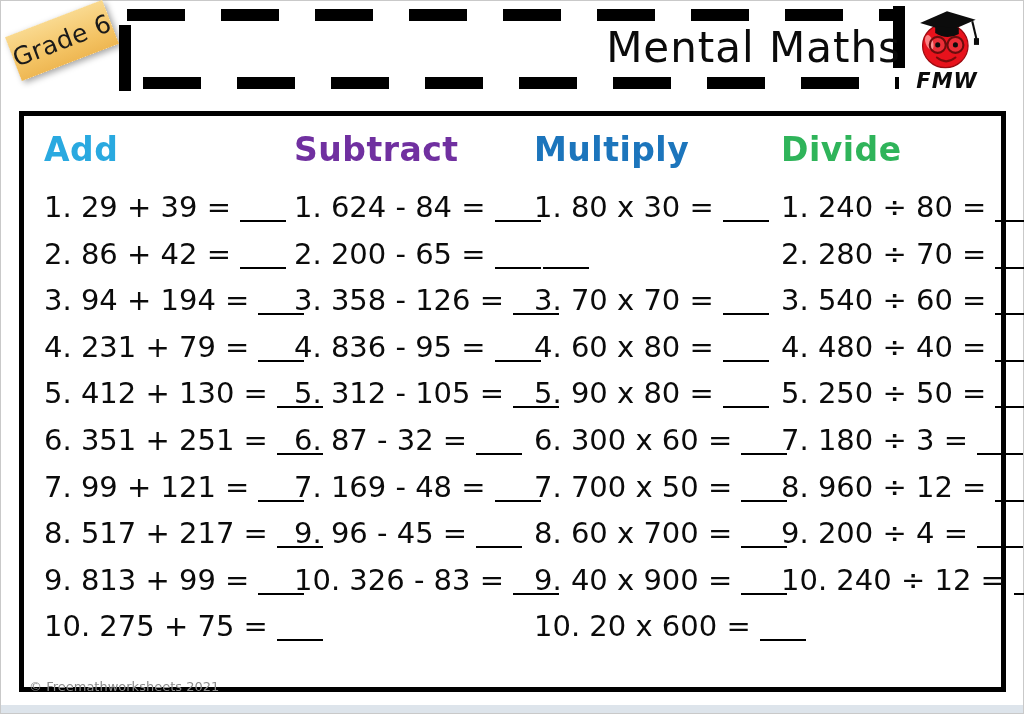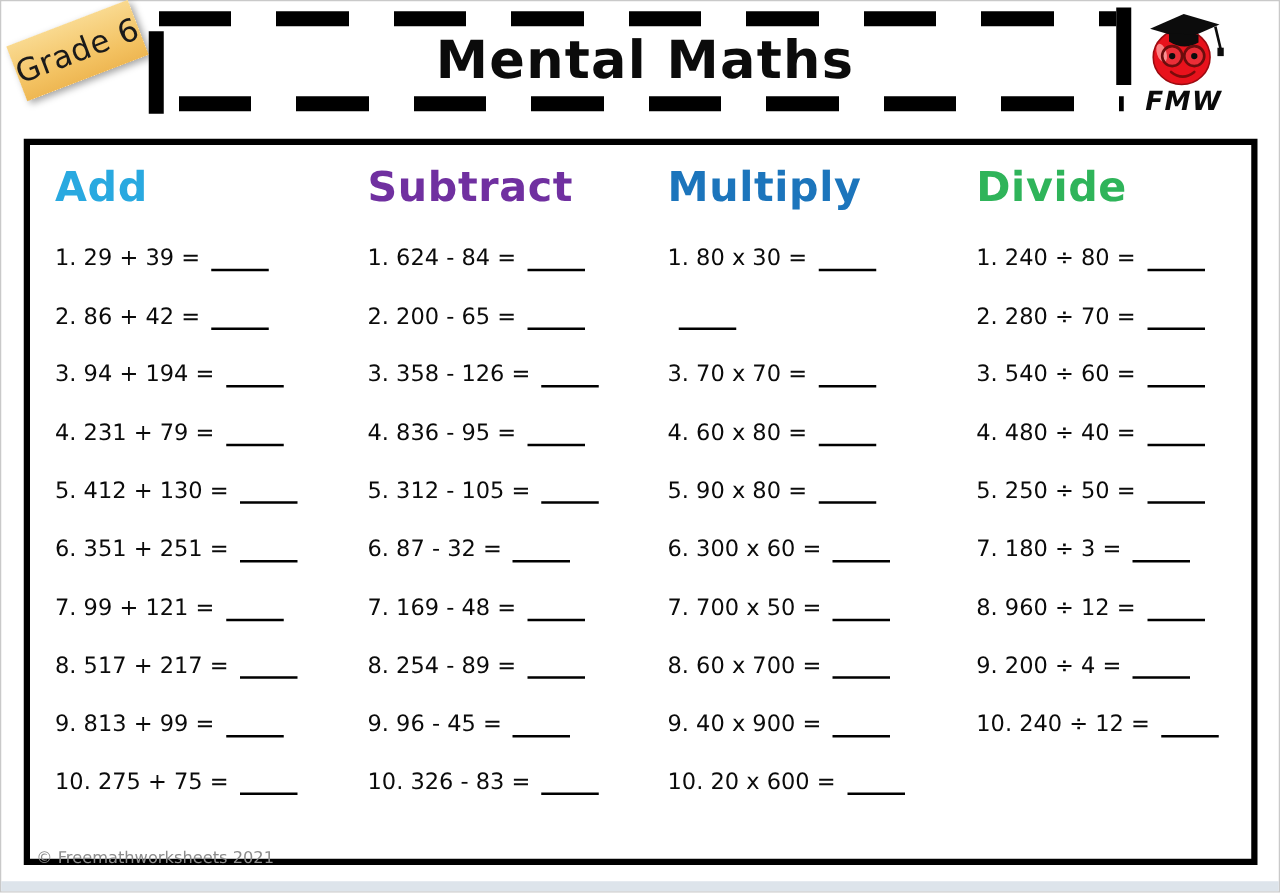--- a/index.html
+++ b/index.html
@@ -30,22 +30,22 @@
   .dash-top, .dash-bottom {
     position: absolute; height: 12px;
     background: repeating-linear-gradient(90deg, #000 0 58px, transparent 58px 94px);
   }
   .dash-top    { left: 126px; right: 130px; top: 8px; }
   .dash-bottom { left: 142px; right: 124px; top: 76px; }
   .bar-left  { position: absolute; left: 118px;  top: 24px; width: 12px; height: 66px; background: #000; }
   .bar-right { position: absolute; right: 118px; top: 5px;  width: 12px; height: 62px; background: #000; }
   .page-title {
     position: absolute; left: 130px; right: 122px; top: 22px;
-    margin: 0; text-align: center;
-    font-size: 42px; font-weight: bold; color: #0b0b0b;
+    margin: 0; text-align: right;
+    font-size: 42px; font-weight: normal; color: #0b0b0b;
     letter-spacing: 1px;
   }
   .logo {
     position: absolute; right: 30px; top: 6px; width: 92px;
     text-align: center; line-height: 1;
   }
   .logo-text {
     font-size: 21px; font-weight: bold; font-style: italic;
     color: #0b0b0b; margin-top: -3px; letter-spacing: 1px;
   }
@@ -60,21 +60,21 @@
     grid-template-columns: 250px 240px 247px 1fr;
     padding: 12px 0 16px 20px;
   }
   .col-head {
     font-size: 33px; font-weight: bold;
     height: 46px; margin: 2px 0 8px 0;
     letter-spacing: 0.5px;
   }
   ol.problems { list-style: none; margin: 0; padding: 0; }
   ol.problems li {
-    font-size: 18px; color: #0b0b0b;
+    font-size: 29px; color: #0b0b0b;
     line-height: 46.6px; height: 46.6px;
     white-space: nowrap;
   }
   .blank {
     display: inline-block; width: 46px; height: 0;
     border-bottom: 2.5px solid #000;
     position: relative; top: 5px; margin-left: 9px;
   }
 
   
@@ -138,21 +138,20 @@
     <section>
       <div class="col-head" style="color: rgb(112, 48, 160);">Subtract</div>
       <ol class="problems">
         <li><span>1. 624 - 84 =</span><span class="blank"></span></li>
         <li><span>2. 200 - 65 =</span><span class="blank"></span></li>
         <li><span>3. 358 - 126 =</span><span class="blank"></span></li>
         <li><span>4. 836 - 95 =</span><span class="blank"></span></li>
         <li><span>5. 312 - 105 =</span><span class="blank"></span></li>
         <li><span>6. 87 - 32 =</span><span class="blank"></span></li>
         <li><span>7. 169 - 48 =</span><span class="blank"></span></li>
-        <li><span>8. 254 - 89 =</span><span class="blank"></span></li>
         <li><span>9. 96 - 45 =</span><span class="blank"></span></li>
         <li><span>10. 326 - 83 =</span><span class="blank"></span></li>
       </ol>
     </section>
 
     <section>
       <div class="col-head" style="color: rgb(28, 117, 188);">Multiply</div>
       <ol class="problems">
         <li><span>1. 80 x 30 =</span><span class="blank"></span></li>
         <li><span class="blank"></span></li>

